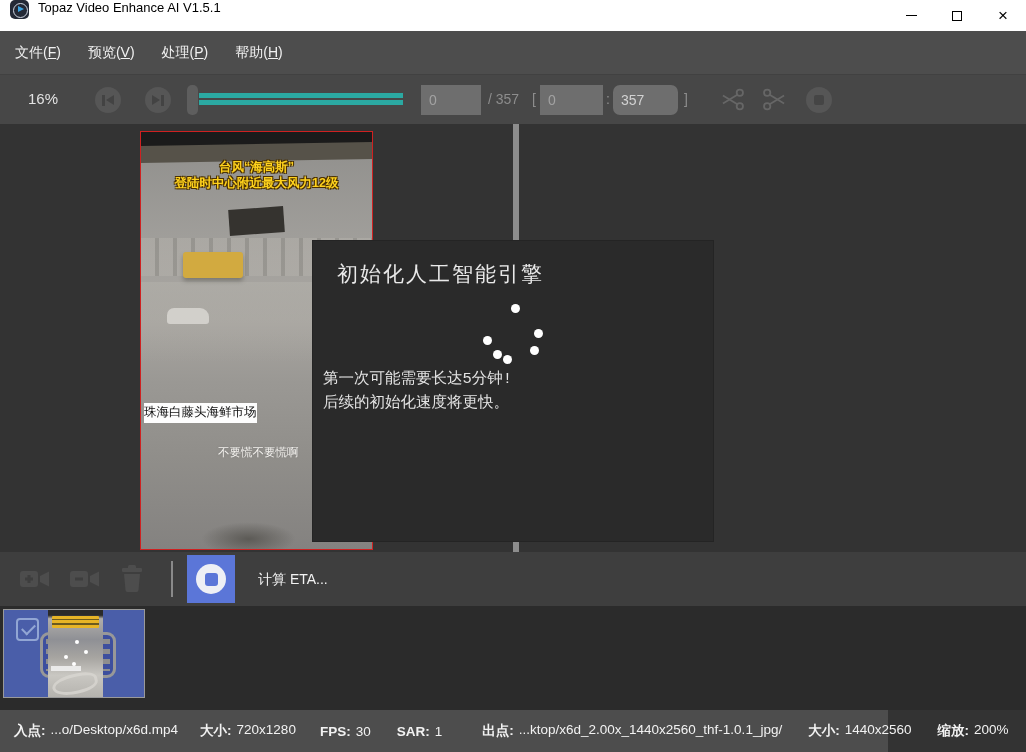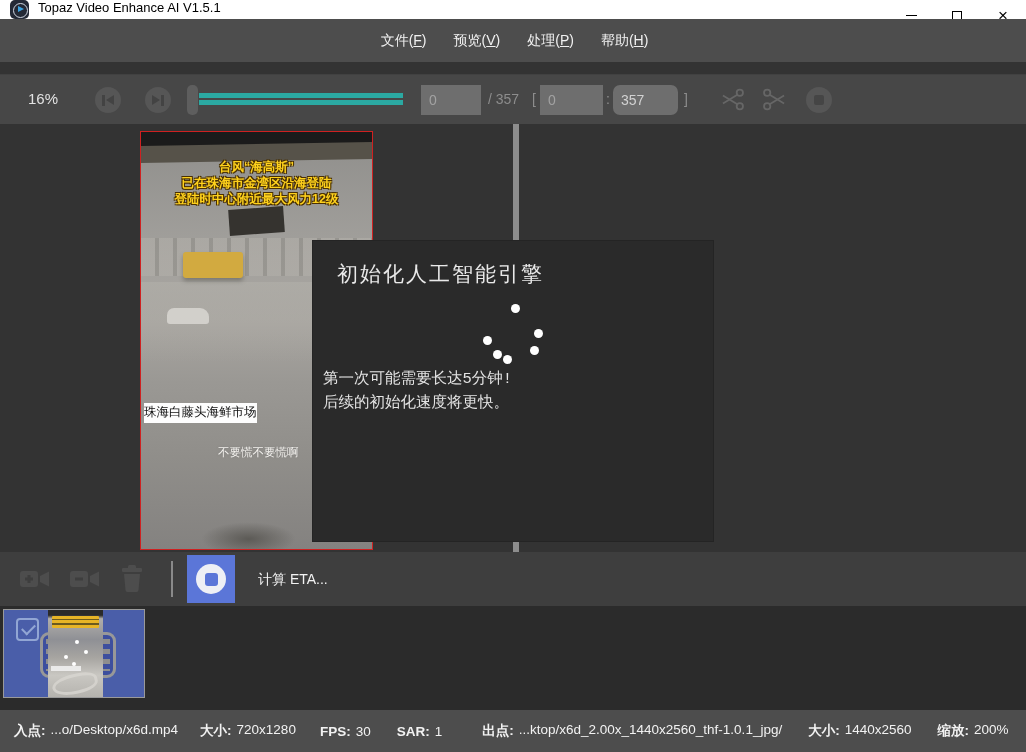--- a/index.html
+++ b/index.html
@@ -14,21 +14,21 @@
   .logo { width:19px; height:19px; margin-left:10px; background:#232936; border-radius:5px; position:relative; flex:0 0 auto; }
   .logo::before { content:""; position:absolute; left:3px; top:3px; width:13px; height:13px; border:1.5px solid #cfd6e2; border-radius:50%; }
   .logo::after { content:""; position:absolute; left:7.5px; top:6px; width:0; height:0; border-left:6px solid #3ba2e0; border-top:3.5px solid transparent; border-bottom:3.5px solid transparent; }
   .title-text { margin-left:9px; font-size:13px; color:#000; }
   .win-controls { margin-left:auto; display:flex; height:100%; }
   .win-btn { width:46px; height:100%; display:flex; align-items:center; justify-content:center; color:#000; }
   .icon-min { width:11px; height:0; border-top:1.5px solid #000; display:block; }
   .icon-max { width:10px; height:10px; border:1.3px solid #000; display:block; }
   .icon-close { font-size:17px; line-height:1; font-weight:400; }
   
-  .menubar { position:absolute; left:0; top:19px; width:1026px; height:43px; background:#4d4d4d; display:flex; align-items:center; color:#f0f0f0; font-size:14px;justify-content:center; }
+  .menubar { position:absolute; left:0; top:31px; width:1026px; height:43px; background:#4d4d4d; display:flex; align-items:center; color:#f0f0f0; font-size:14px; }
   .menu-item { padding:6px 12px; margin-left:3px; cursor:default; }
   .menu-item u { text-decoration:underline; }
   
   .toolbar { position:absolute; left:0; top:74px; width:1026px; height:50px; background:#474747; border-top:1px solid #414141; color:#cfcfcf; }
   .tb-zoom { position:absolute; left:28px; top:15px; font-size:15px; color:#e2e2e2; }
   .tb-circle { position:absolute; width:26px; height:26px; top:86px; border-radius:50%; background:#565656; display:flex; align-items:center; justify-content:center; }
   .toolbar .tb-circle { top:12px; }
   .skip-glyph { display:flex; align-items:center; gap:1px; }
   .skip-bar { width:3px; height:11px; background:#434343; }
   .tri-left { width:0; height:0; border-right:8px solid #434343; border-top:5.5px solid transparent; border-bottom:5.5px solid transparent; }
@@ -88,21 +88,21 @@
   .thumb-film { position:absolute; left:36px; top:22px; width:76px; height:46px; background:#3d4f9e; border:3px solid #989898; border-radius:9px; }
   .thumb-film::before, .thumb-film::after { content:""; position:absolute; top:4px; bottom:4px; width:7px; background:repeating-linear-gradient(180deg,#8e8e8e 0 5px,transparent 5px 10px); }
   .thumb-film::before { left:3px; } .thumb-film::after { right:3px; }
   .thumb-vid { position:absolute; left:44px; top:0; width:55px; height:87px; background:linear-gradient(180deg,#2a2a2a 0%,#2a2a2a 6%,#b0aeaa 10%,#8f9095 34%,#a7a5a1 55%,#c9c7c2 75%,#b5b3ae 100%); overflow:hidden; }
   .tv-yellow { position:absolute; left:4px; top:6px; width:47px; height:12px; background:repeating-linear-gradient(180deg,#e7b426 0 3px,#6b5a1e 3px 4.5px); border-radius:1px; }
   .tv-dot { position:absolute; width:4px; height:4px; border-radius:50%; background:#fff; }
   .tv-d1{left:27px;top:30px;} .tv-d2{left:36px;top:40px;} .tv-d3{left:16px;top:45px;} .tv-d4{left:24px;top:52px;}
   .tv-label { position:absolute; left:3px; top:56px; width:30px; height:5px; background:#f2f2f2; opacity:.85; }
   .tv-swirl { position:absolute; left:4px; top:64px; width:46px; height:20px; border:3px solid #d8d6d1; border-radius:50% 40% 45% 50%; transform:rotate(-12deg); opacity:.8; }
   
-  .statusbar { position:absolute; left:0; top:710px; width:1026px; height:42px; background:#4d4d4d; display:flex; align-items:center; color:#f2f2f2; font-size:13.5px; white-space:nowrap; }
+  .statusbar { position:absolute; left:0; top:710px; width:888px; height:42px; background:#4d4d4d; display:flex; align-items:center; color:#f2f2f2; font-size:13.5px; white-space:nowrap; }
   .sb-group { display:flex; }
   .sb-label { font-weight:bold; margin-right:5px; }
   .g1{margin-left:14px;} .g2{margin-left:22px;} .g3{margin-left:24px;} .g4{margin-left:26px;}
   .g5{margin-left:40px;} .g6{margin-left:26px;} .g7{margin-left:26px;}
   svg { display:block; }
 </style>
 </head>
 <body>
 
 <div class="app">
@@ -179,21 +179,20 @@
     <div class="video">
       <div class="v-topband"></div>
       <div class="v-beam"></div>
       <div class="v-bridge"></div>
       <div class="v-hang"></div>
       <div class="v-mist"></div>
       <div class="v-truck"></div>
       <div class="v-car"></div>
       <div class="v-headline">
         <div>台风“海高斯”</div>
-        <div>已在珠海市金湾区沿海登陆</div>
         <div>登陆时中心附近最大风力12级</div>
       </div>
       <div class="v-location">珠海白藤头海鲜市场</div>
       <div class="v-caption">不要慌不要慌啊</div>
       <div class="v-blob"></div>
     </div>
 
     <div class="dialog">
       <div class="dlg-title">初始化人工智能引擎</div>
       <div class="spinner">

